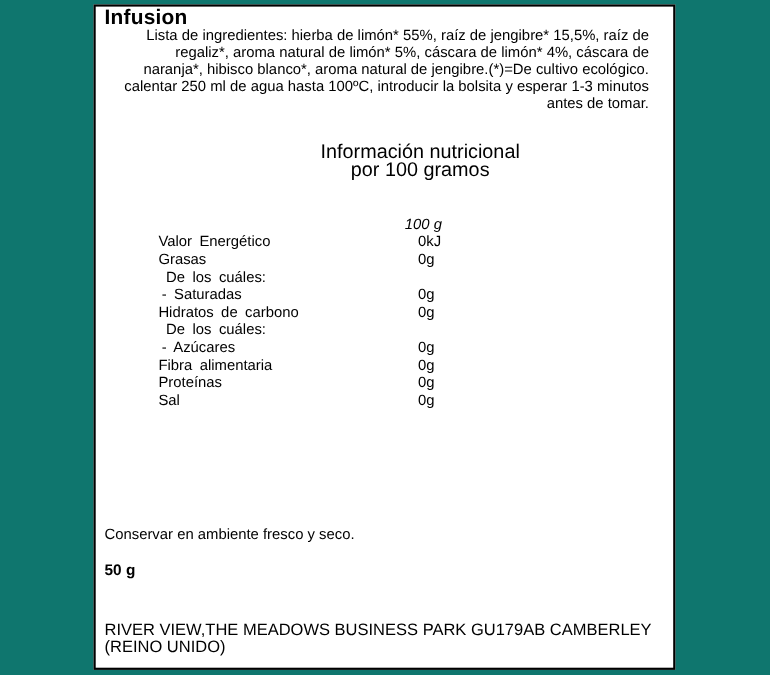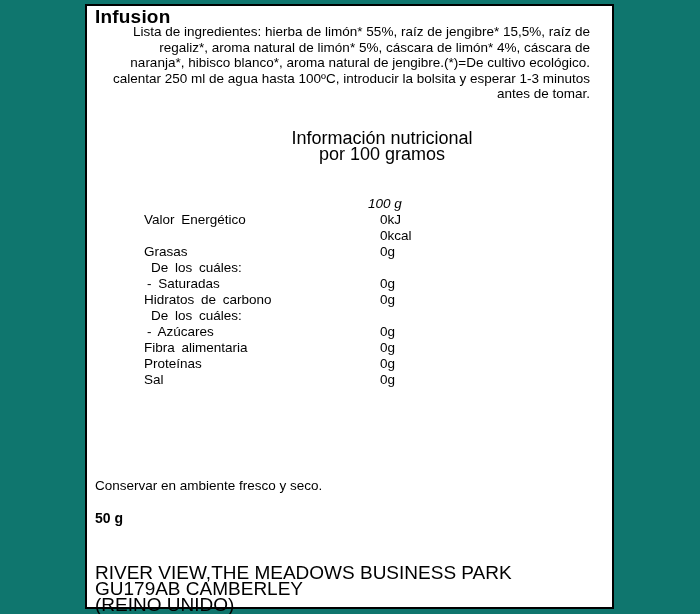--- a/index.html
+++ b/index.html
@@ -105,21 +105,21 @@
     top: 543px;
     font-size: 13.5px;
     font-weight: bold;
     line-height: 16px;
   }
   .address {
     position: absolute;
     left: 8px;
     top: 559px;
     width: 500px;
-    font-size: 19px;
+    font-size: 15px;
     line-height: 16px;
     white-space: pre-line;
   }
 </style>
 </head>
 <body>
 
 <div class="page">
   <div class="label-box">
 
@@ -137,23 +137,20 @@
     </div>
 
     <div class="nut-table" id="nutrition-rows">
 
     <div class="nrow">
           <span class="nvalue col-header">100 g</span>
         </div>
         <div class="nrow">
           <span class="nlabel">Valor Energético</span>
           <span class="nvalue">0kJ</span>
-        </div>
-        <div class="nrow">
-          <span class="nvalue">0kcal</span>
         </div>
         <div class="nrow">
           <span class="nlabel">Grasas</span>
           <span class="nvalue">0g</span>
         </div>
         <div class="nrow">
           <span class="nlabel indent-1">De los cuáles:</span>
         </div>
         <div class="nrow">
           <span class="nlabel indent-2">- Saturadas</span>

